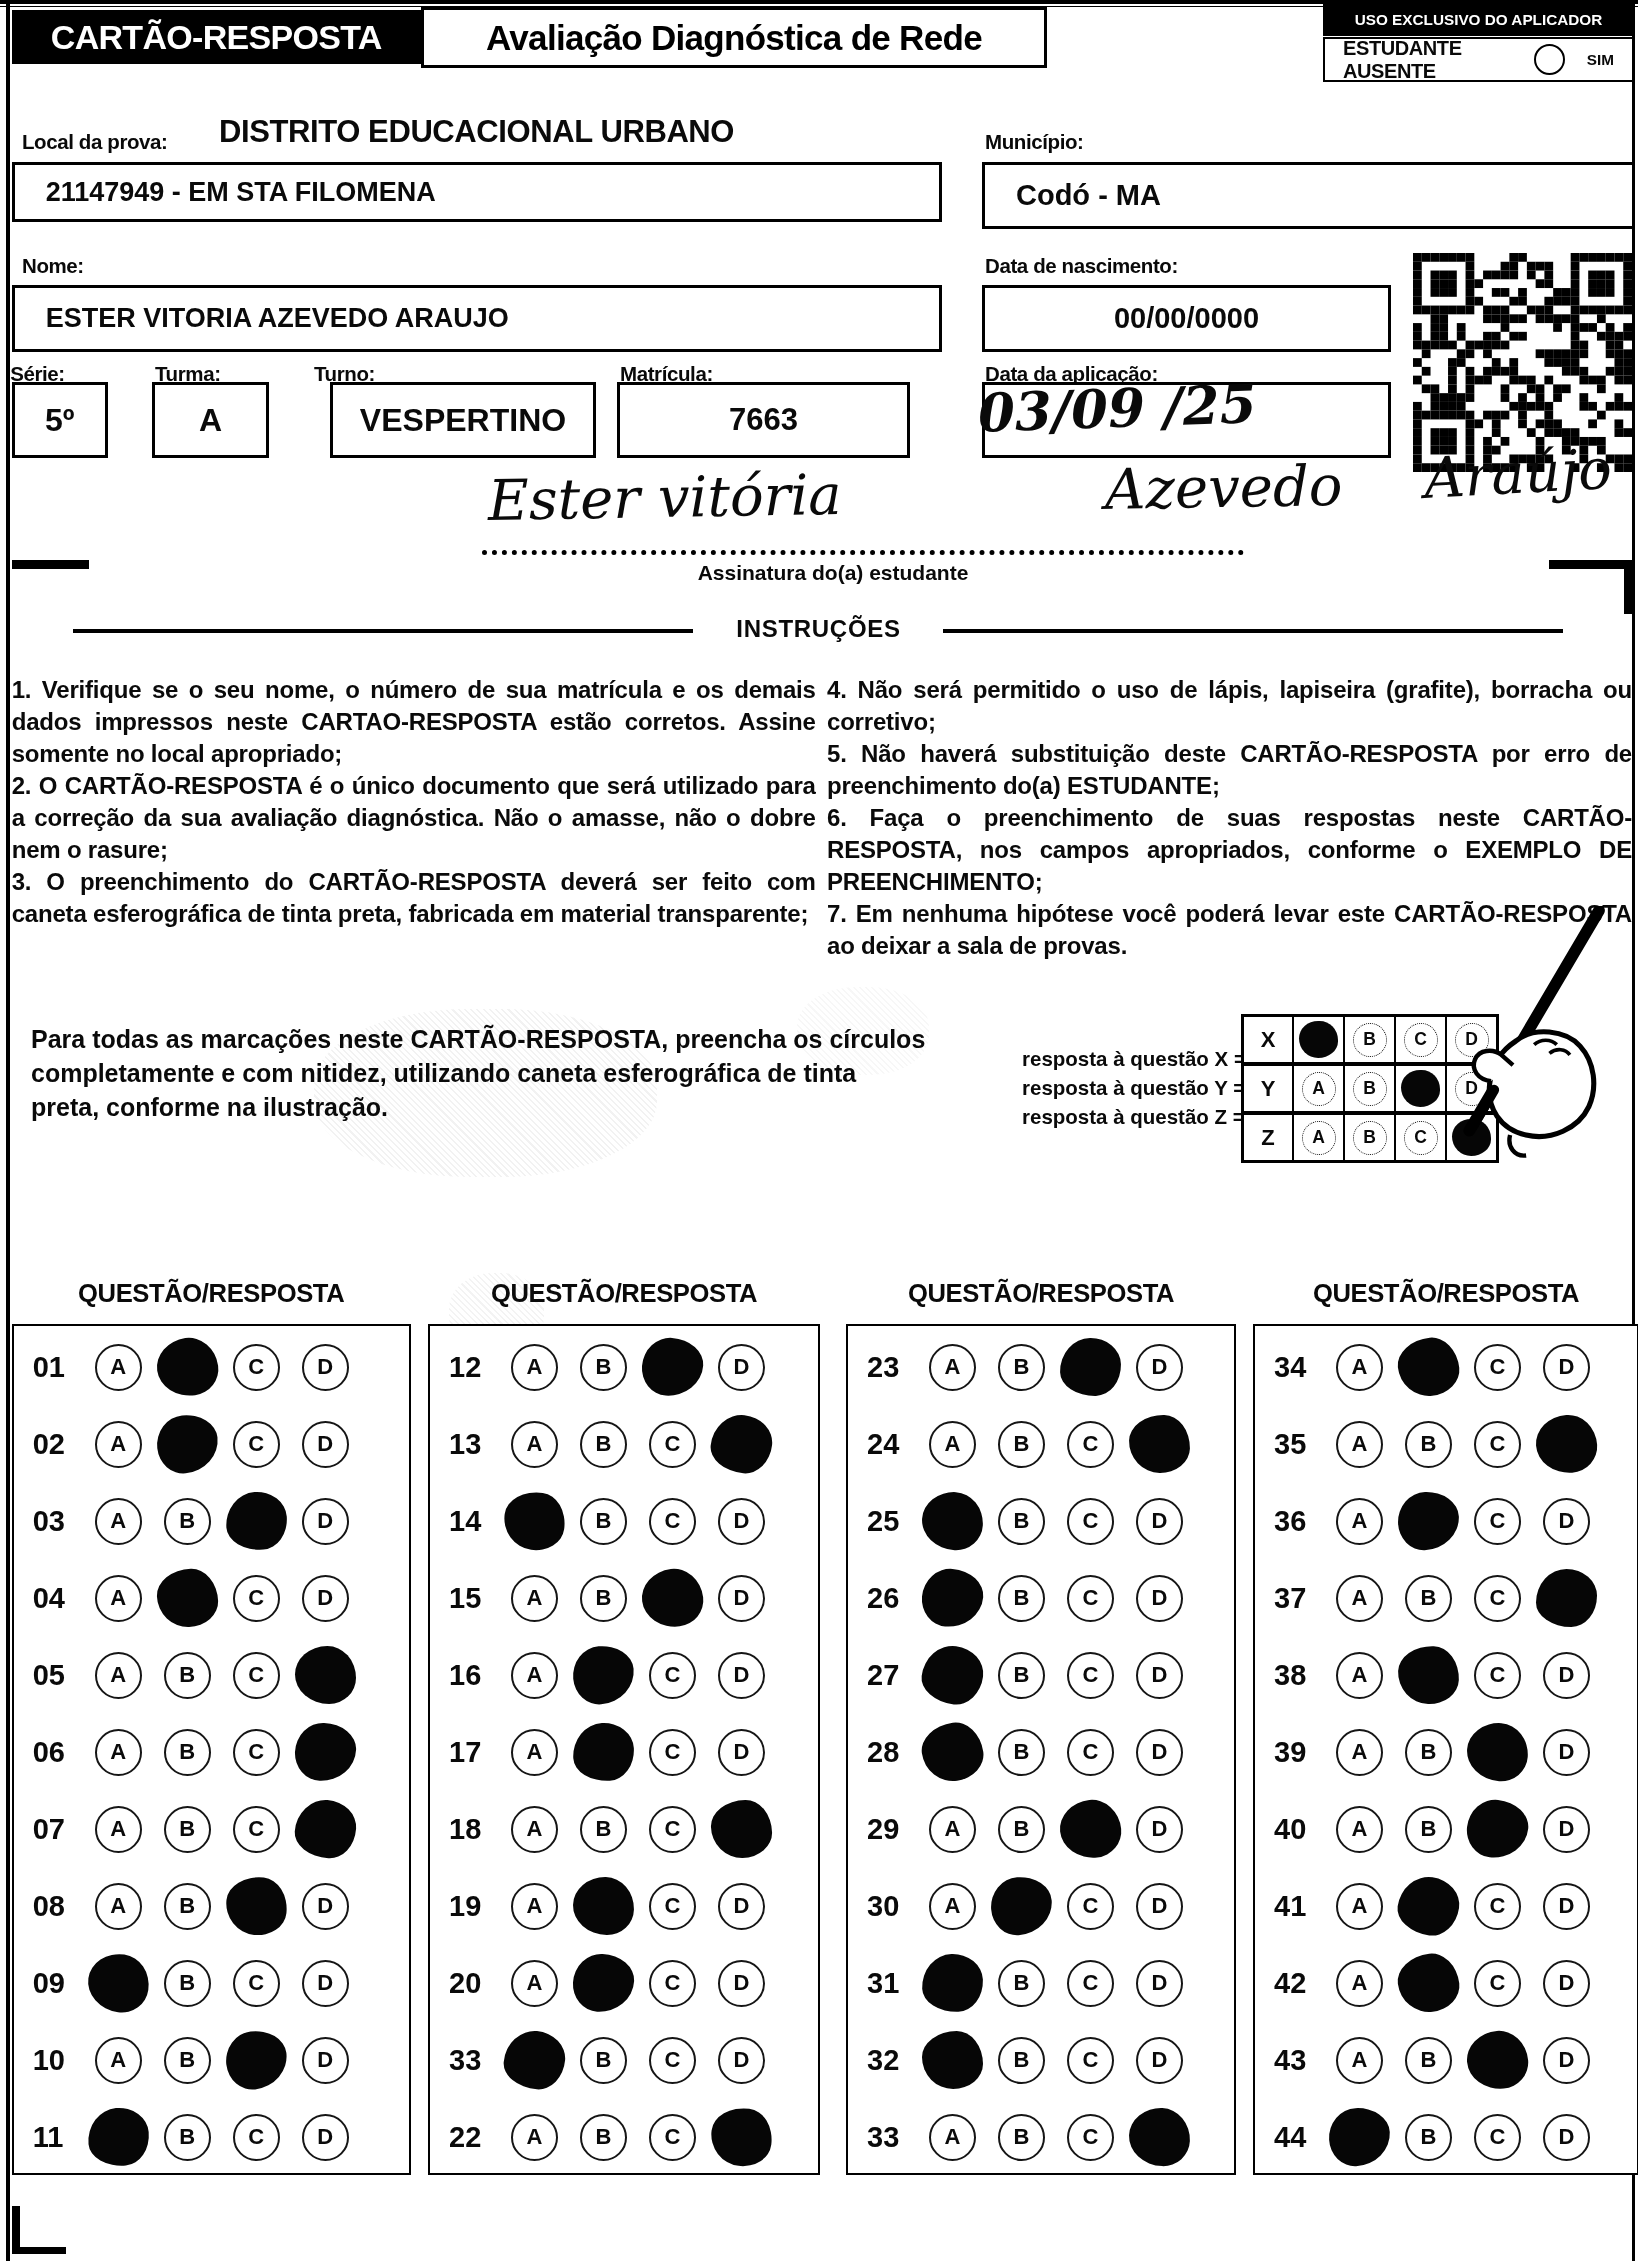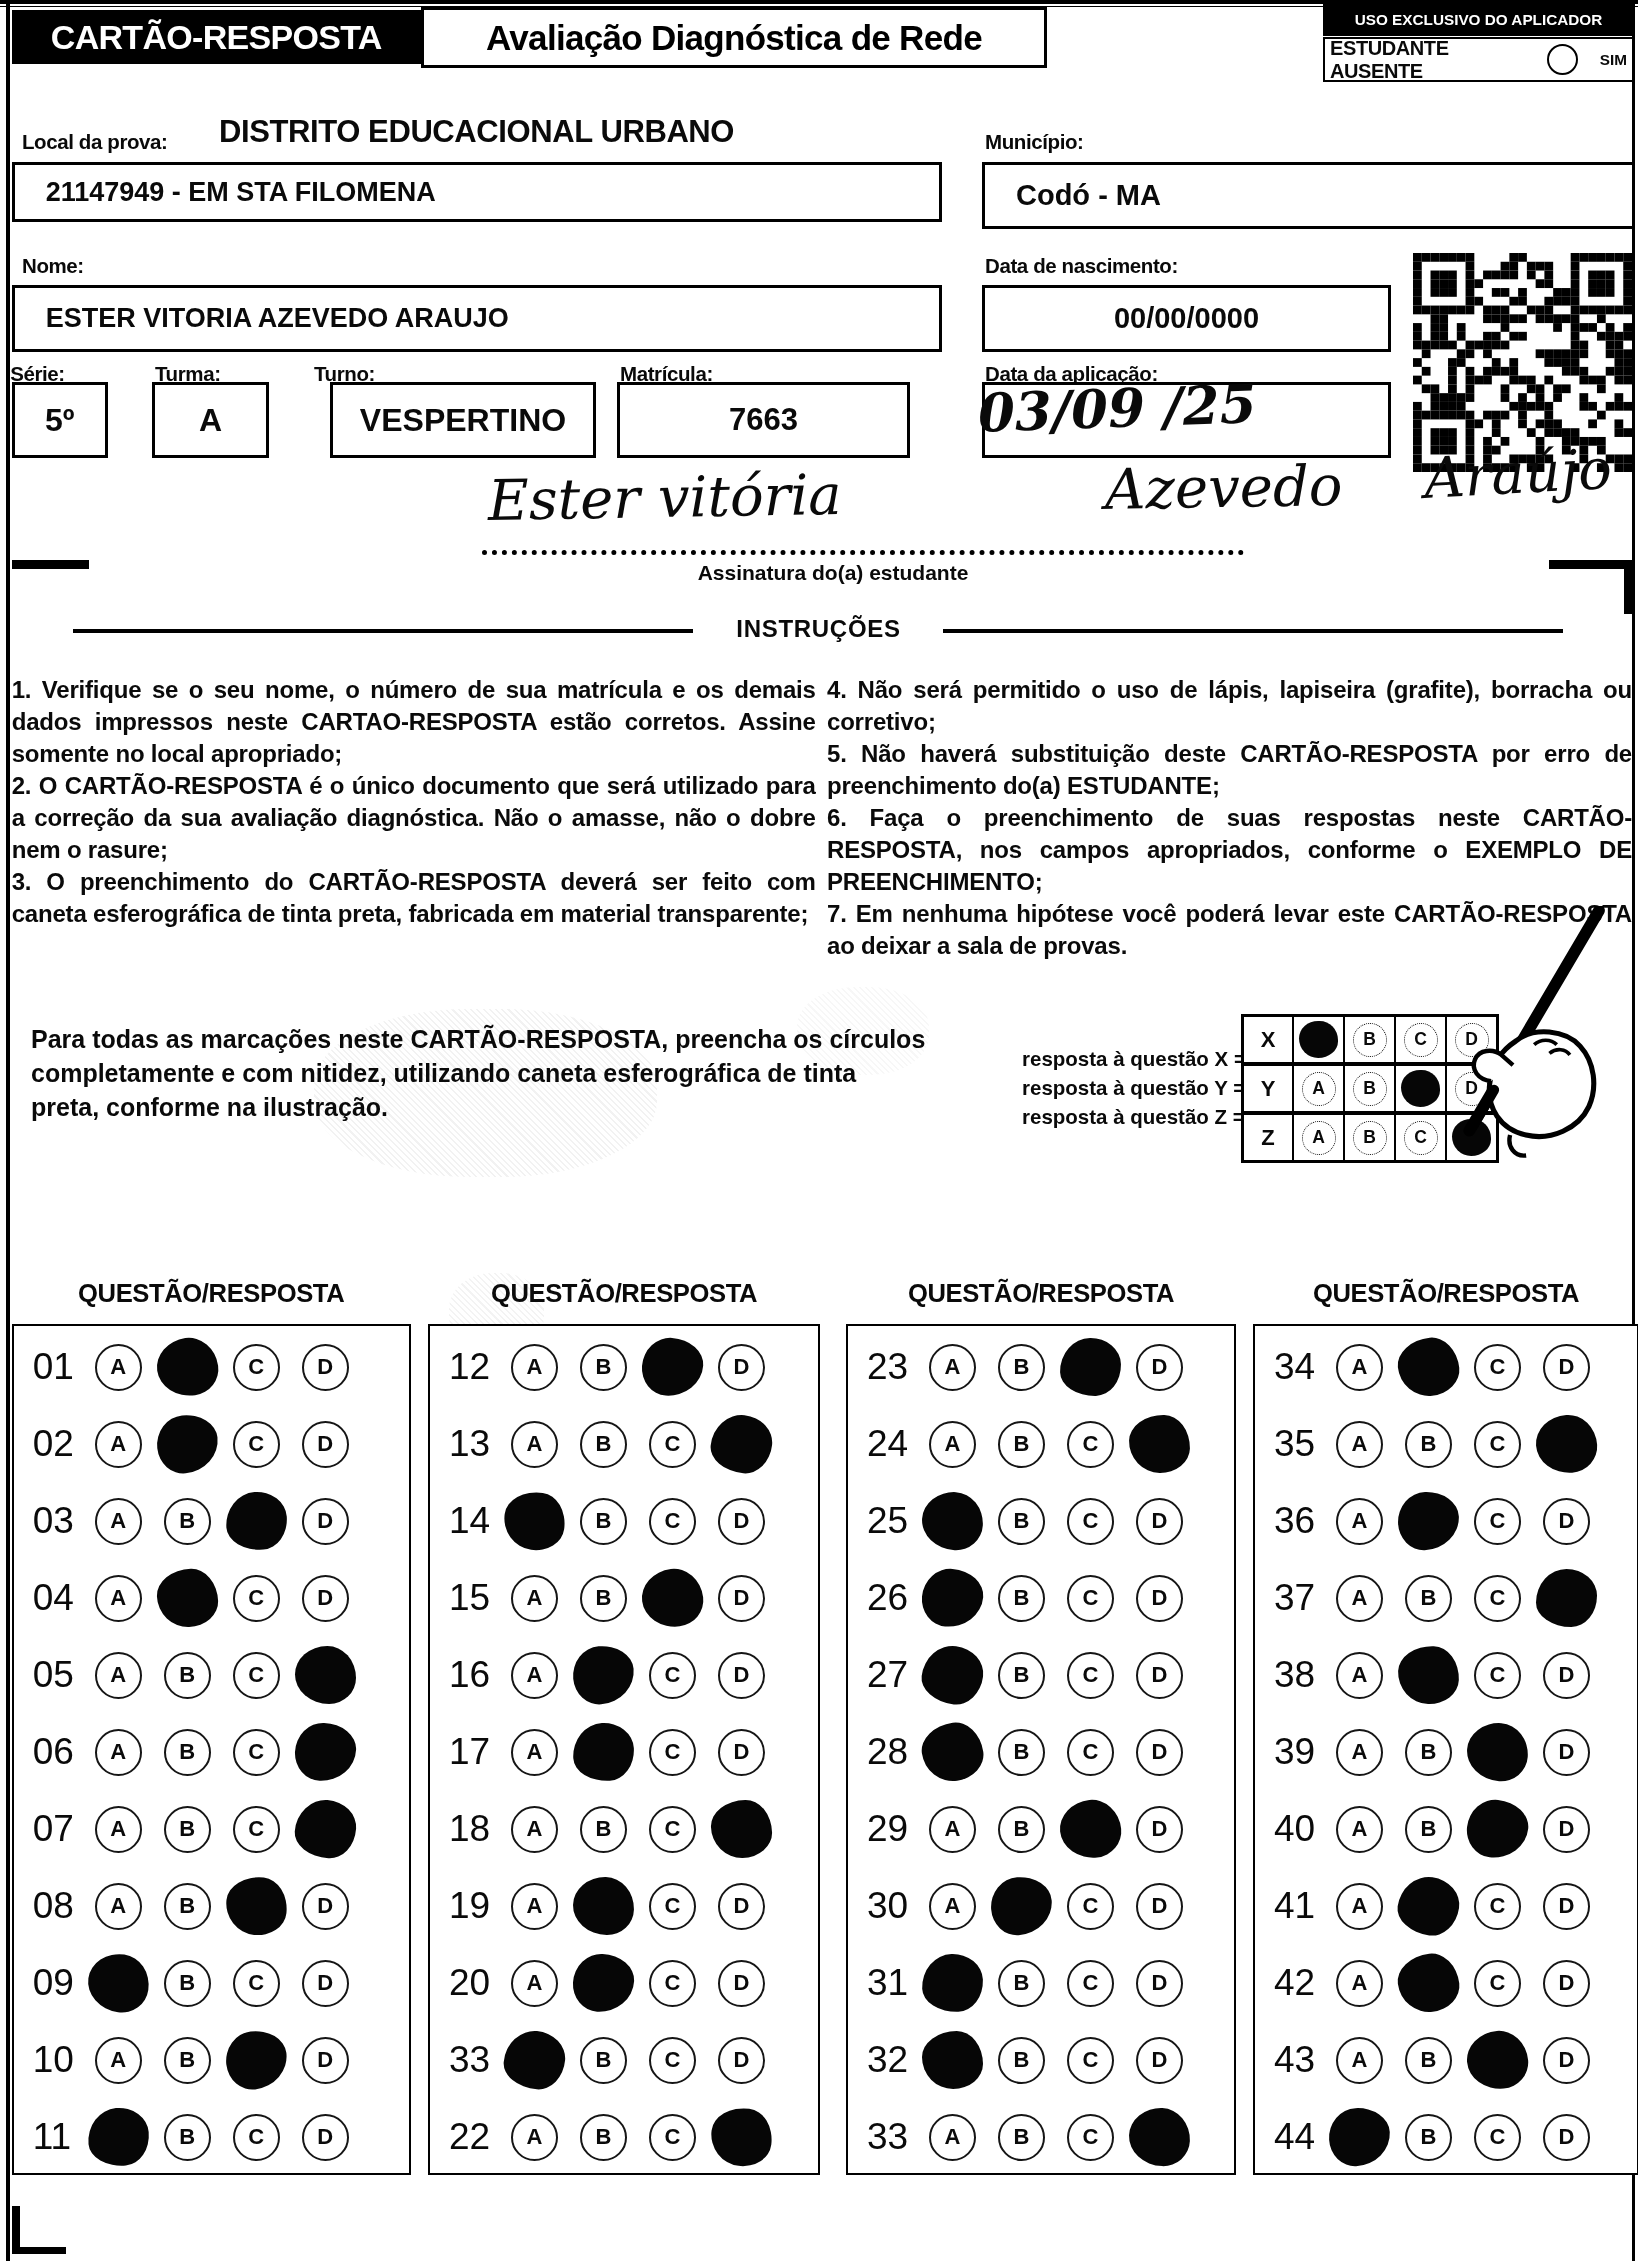--- a/index.html
+++ b/index.html
@@ -17,21 +17,21 @@
   .field.pad{padding-left:31px}
   .script{font-family:"DejaVu Serif",serif;font-style:italic;white-space:nowrap}
   .instr-col{position:absolute;text-align:justify}
   .instr{font-size:24px;line-height:32px;font-weight:bold;letter-spacing:-0.2px}
   .rule{background:#000;height:4.4px}
   .smudge{position:absolute;border-radius:45%;opacity:.5;
      background:repeating-linear-gradient(45deg,rgba(0,0,0,.10) 0 1.5px,rgba(0,0,0,0) 1.5px 4.4px)}
   .answer-box{position:absolute;top:1324px;height:851px;border:2.9px solid #000;background:#fff;padding-top:2.9px}
   .col-header{position:absolute;top:1279px;text-align:center;font-weight:bold;font-size:25.6px;letter-spacing:-0.4px}
   .q-row{display:grid;grid-template-columns:70px 69px 69px 69px 69px;height:77px;align-items:center;justify-items:center}
-  .q-num{justify-self:start;padding-left:19px;font-size:37px;font-weight:normal}
+  .q-num{justify-self:start;padding-left:19px;font-size:29px;font-weight:bold}
   .bubble{width:47px;height:47px;border:2.2px solid #151515;border-radius:50%;display:flex;
           align-items:center;justify-content:center;font-size:22px;font-weight:bold;background:#fff}
   .mark{width:61px;height:58px;background:#060606}
   .ex-grid{position:absolute;left:1241px;top:1014px;border:3.7px solid #000;background:#fff}
   .ex-row{display:grid;grid-template-columns:48px 51px 51px 51px 51px;border-bottom:4.4px solid #000}
   .ex-row:last-child{border-bottom:none}
   .ex-cell{height:45px;border-left:2.2px solid #000;display:flex;align-items:center;justify-content:center}
   .ex-label{height:45px;display:flex;align-items:center;justify-content:center;font-weight:bold;font-size:22px}
   .ex-bubble{width:34px;height:34px;border:1.5px dotted #111;border-radius:50%;display:flex;
              align-items:center;justify-content:center;font-size:17.5px;font-weight:bold}
@@ -57,21 +57,21 @@
 
   <div class="smudge" style="left:314px;top:1009px;width:343px;height:168px"></div>
   <div class="smudge" style="left:433px;top:1359px;width:84px;height:789px;opacity:.28;border-radius:5.8px"></div>
   <div class="smudge" style="left:449px;top:1273px;width:95px;height:80px;opacity:.45"></div>
   <div class="smudge" style="left:797px;top:987px;width:132px;height:88px;opacity:.3"></div>
 
   <div class="abs hdr-box b-black" style="left:11.7px;top:10.2px;width:409px;height:54px;font-size:34px">CARTÃO-RESPOSTA</div>
   <div class="abs hdr-box b-white" style="left:421px;top:7.3px;width:626px;height:61px;font-size:35px">Avaliação Diagnóstica de Rede</div>
   <div class="abs hdr-box b-black" style="left:1323px;top:4.4px;width:311px;height:32px;font-size:15.3px;letter-spacing:0">USO EXCLUSIVO DO APLICADOR</div>
   <div class="abs" style="left:1323px;top:37px;width:311px;height:45px;border:2.9px solid #000;background:#fff;
-       display:flex;align-items:center;gap:22px;padding:0 5px">
+       display:flex;align-items:center;gap:22px;padding:0 18px">
     <span style="font-weight:bold;font-size:20px;letter-spacing:-0.4px;flex:1">ESTUDANTE AUSENTE</span>
     <span class="circle-opt"></span>
     <span style="font-weight:bold;font-size:15.3px">SIM</span>
   </div>
 
   <span class="abs lbl" style="left:22px;top:130px">Local da prova:</span>
   <span class="abs" style="left:219px;top:114px;font-weight:bold;font-size:31px;letter-spacing:-0.4px">DISTRITO EDUCACIONAL URBANO</span>
   <div class="abs field pad" style="left:11.7px;top:162px;width:930px;height:60px">21147949 - EM STA FILOMENA</div>
   <span class="abs lbl" style="left:985px;top:130px">Município:</span>
   <div class="abs field pad" style="left:982px;top:162px;width:653px;height:67px;font-size:29px">Codó - MA</div>

